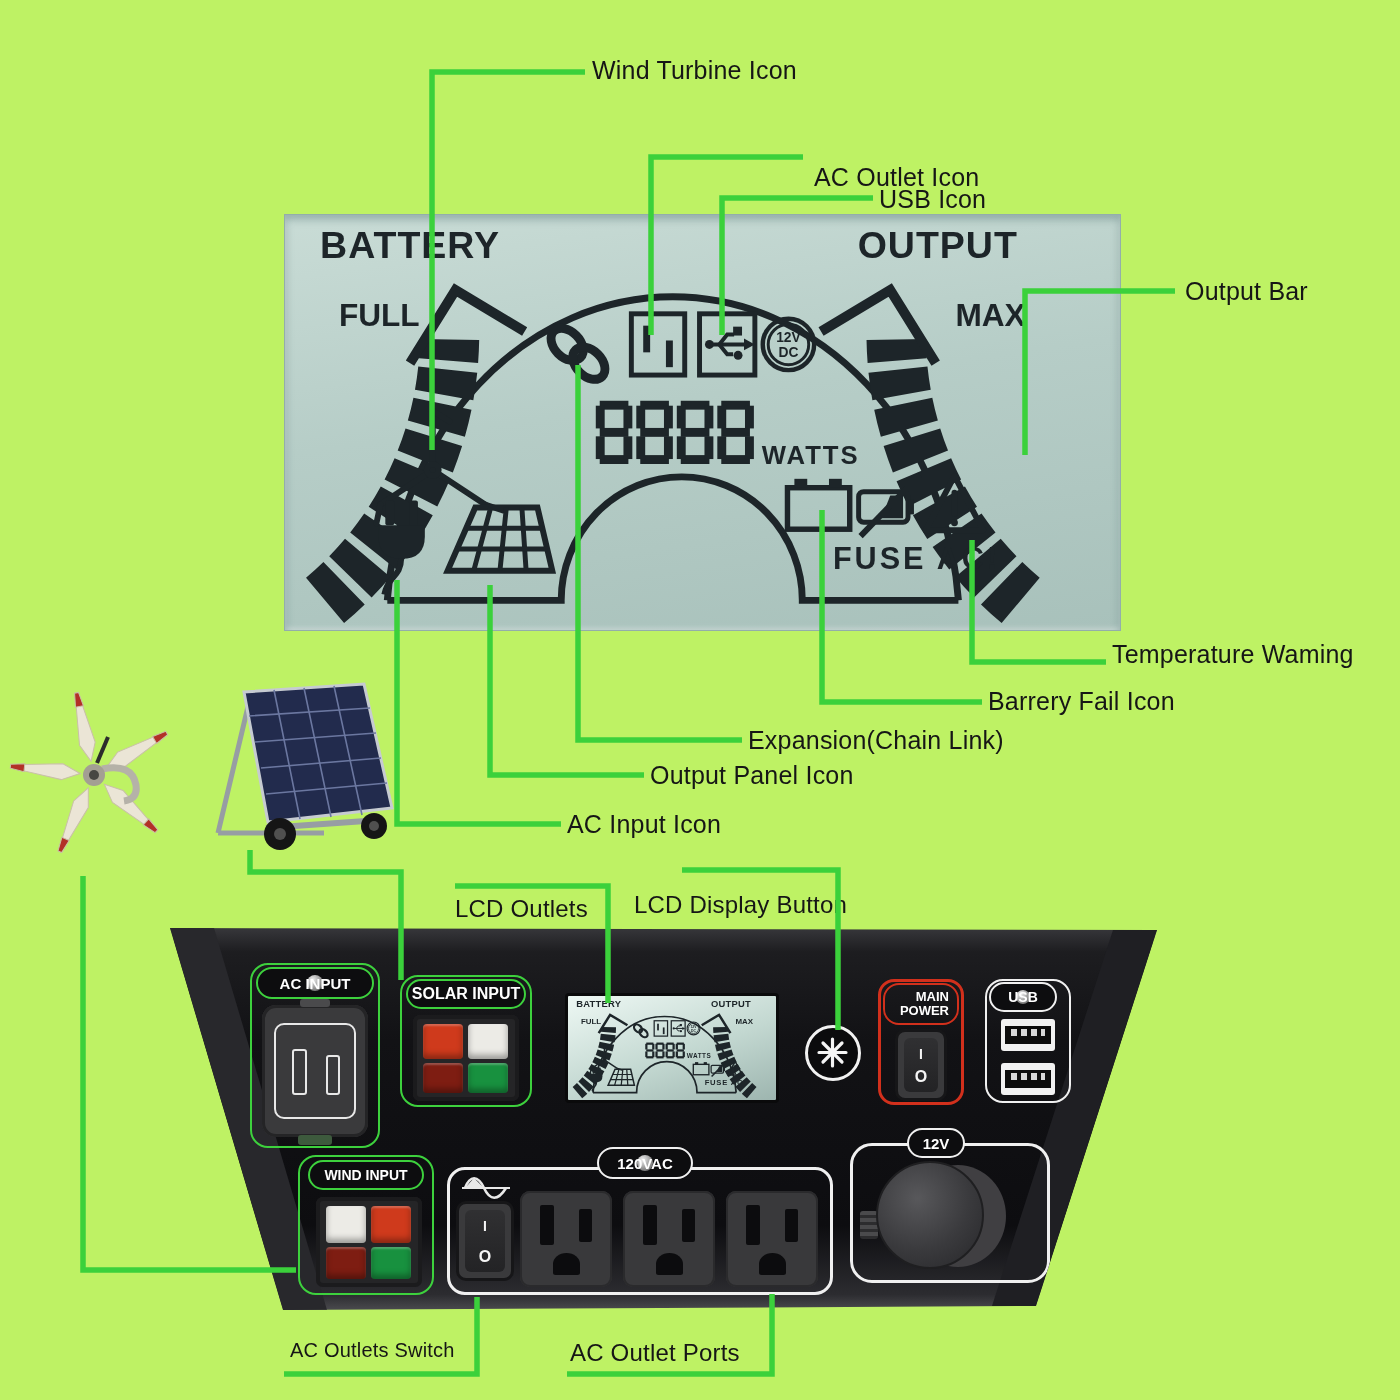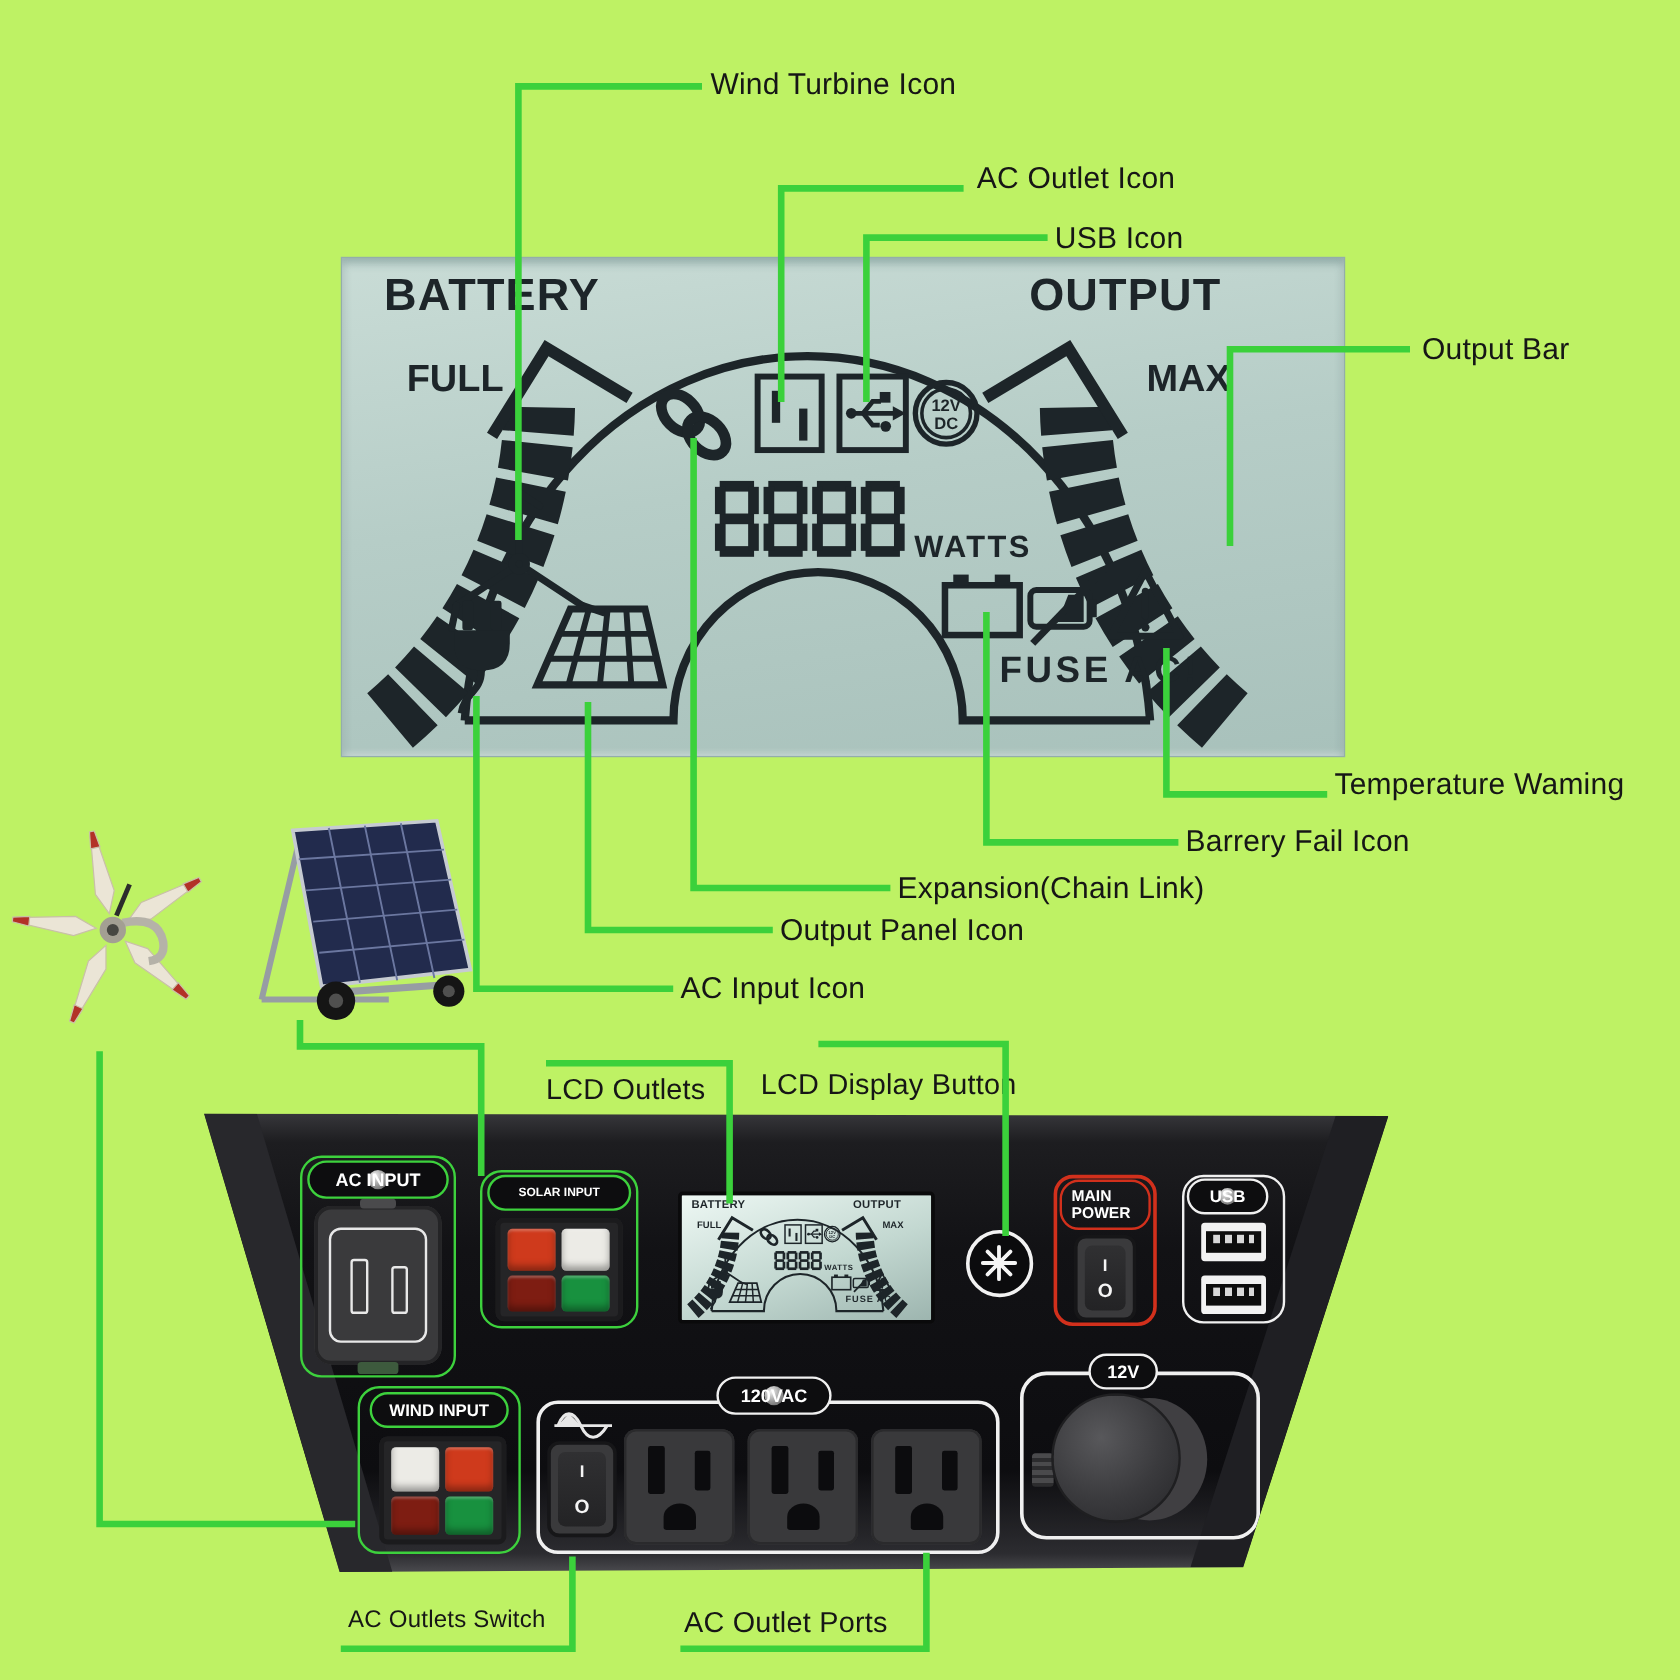--- a/index.html
+++ b/index.html
@@ -180,21 +180,21 @@
     </defs>
   </svg>
 
   <div class="lcd-big">
     <svg class="lcd-svg" viewBox="0 0 840 420">
         <use href="#lcd-art"></use>
       </svg>
   </div>
 
   <div class="callout" style="left:592px;top:56px">Wind Turbine Icon</div>
-  <div class="callout" style="left:814px;top:135px">AC Outlet Icon</div>
+  <div class="callout" style="left:814px;top:163px">AC Outlet Icon</div>
   <div class="callout" style="left:879px;top:185px">USB Icon</div>
   <div class="callout" style="left:1185px;top:277px">Output Bar</div>
   <div class="callout" style="left:1112px;top:640px">Temperature Waming</div>
   <div class="callout" style="left:988px;top:687px">Barrery Fail Icon</div>
   <div class="callout" style="left:748px;top:726px">Expansion(Chain Link)</div>
   <div class="callout" style="left:650px;top:761px">Output Panel Icon</div>
   <div class="callout" style="left:567px;top:810px">AC Input Icon</div>
   <div class="callout" style="left:455px;top:895px;font-size:24px">LCD Outlets</div>
   <div class="callout" style="left:634px;top:891px;font-size:24px">LCD Display Button</div>
   <div class="callout" style="left:290px;top:1339px;font-size:20px">AC Outlets Switch</div>
@@ -276,21 +276,21 @@
       <div style="left:38px;top:-6px;width:30px;height:8px;background:#4a4a4c;border-radius:3px"></div>
       <div style="left:36px;bottom:-8px;width:34px;height:10px;background:#3d5a3d;border-radius:3px"></div>
       <div class="sock-in" style="left:12px;top:18px;width:82px;height:96px">
         <div class="slot" style="left:16px;top:24px;width:15px;height:46px"></div>
         <div class="slot" style="left:50px;top:30px;width:14px;height:40px"></div>
       </div>
     </div>
 
     <div class="gbox" style="left:250px;top:50px;width:132px;height:132px"></div>
     <div class="pill green" style="left:256px;top:54px;width:120px;height:30px">
-      <span style="font-size:10px">SOLAR INPUT</span>
+      <span style="font-size:16px">SOLAR INPUT</span>
     </div>
     <div class="term" style="left:263px;top:90px;width:106px;height:86px">
       <div class="lever" style="left:10px;top:9px;width:40px;height:35px;background:#cf3a1c"></div>
       <div class="lever" style="left:55px;top:9px;width:40px;height:35px;background:#ecebe6"></div>
       <div class="lever" style="left:10px;top:48px;width:40px;height:30px;background:#7e1d12"></div>
       <div class="lever" style="left:55px;top:48px;width:40px;height:30px;background:#18913f"></div>
     </div>
 
     <div class="lcd-mini" style="left:415px;top:68px;width:214px;height:110px">
       <svg style="width:100%;height:100%;display:block" viewBox="0 0 840 420" preserveAspectRatio="none">
@@ -300,21 +300,21 @@
 
     <div class="btn-circle" style="left:655px;top:100px;width:56px;height:56px">
       <svg style="position:absolute;left:8px;top:8px" width="33" height="33" viewBox="0 0 33 33">
         <g stroke="#f5f5f5" stroke-width="3.2" stroke-linecap="round">
           <path d="M16.5,3 V30 M3,16.5 H30 M7,7 L26,26 M26,7 L7,26"></path>
         </g>
       </svg>
     </div>
 
     <div class="rbox" style="left:728px;top:54px;width:86px;height:126px"></div>
-    <div class="pill red" style="left:733px;top:58px;width:76px;height:42px;line-height:1.05;text-align:left">
+    <div class="pill red" style="left:733px;top:58px;width:76px;height:42px;line-height:1.05;text-align:right">
       <span style="font-size:13px;width:56px">MAIN POWER</span>
     </div>
     <div class="rocker" style="left:745px;top:104px;width:52px;height:72px">
       <div class="face">
         <div class="on">I</div>
         <div class="off">O</div>
       </div>
     </div>
 
     <div class="wbox" style="left:835px;top:54px;width:86px;height:124px;border-width:2.5px"></div>

